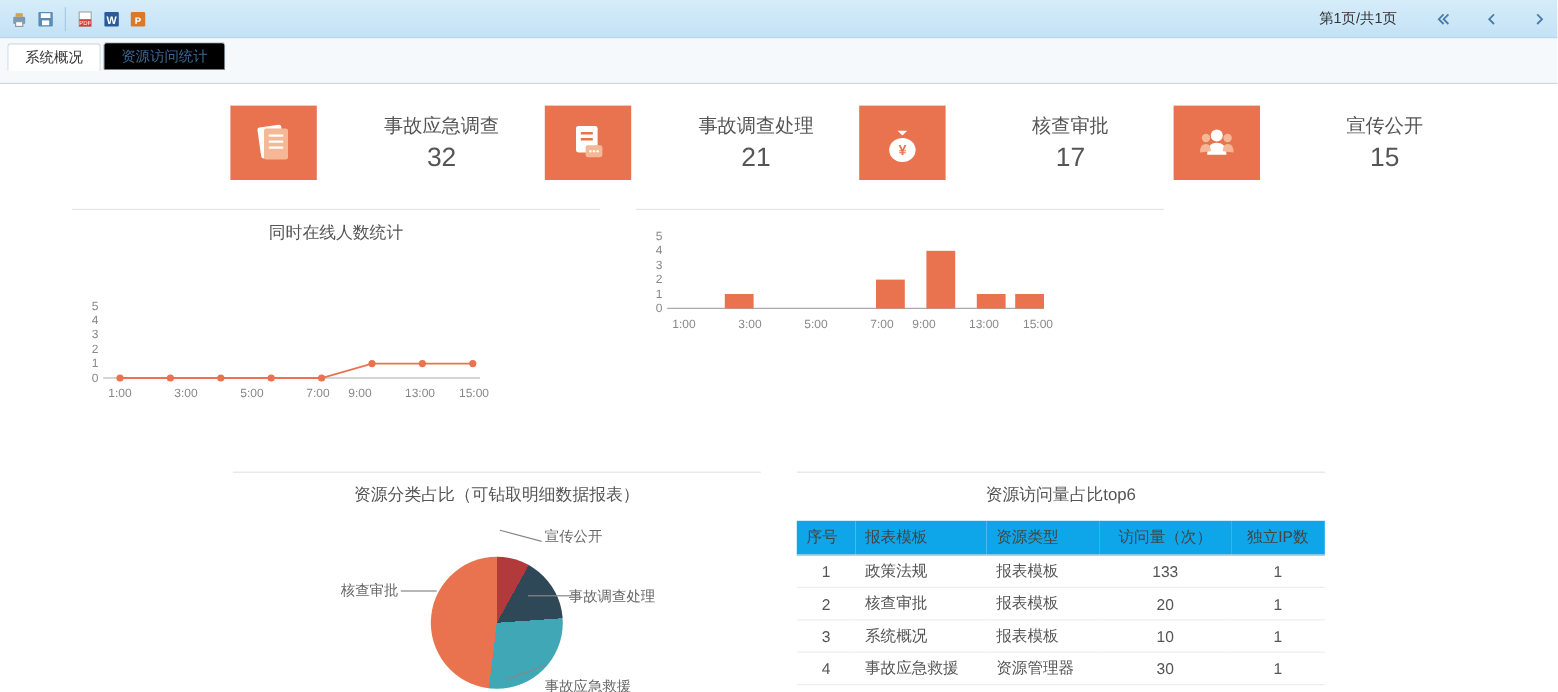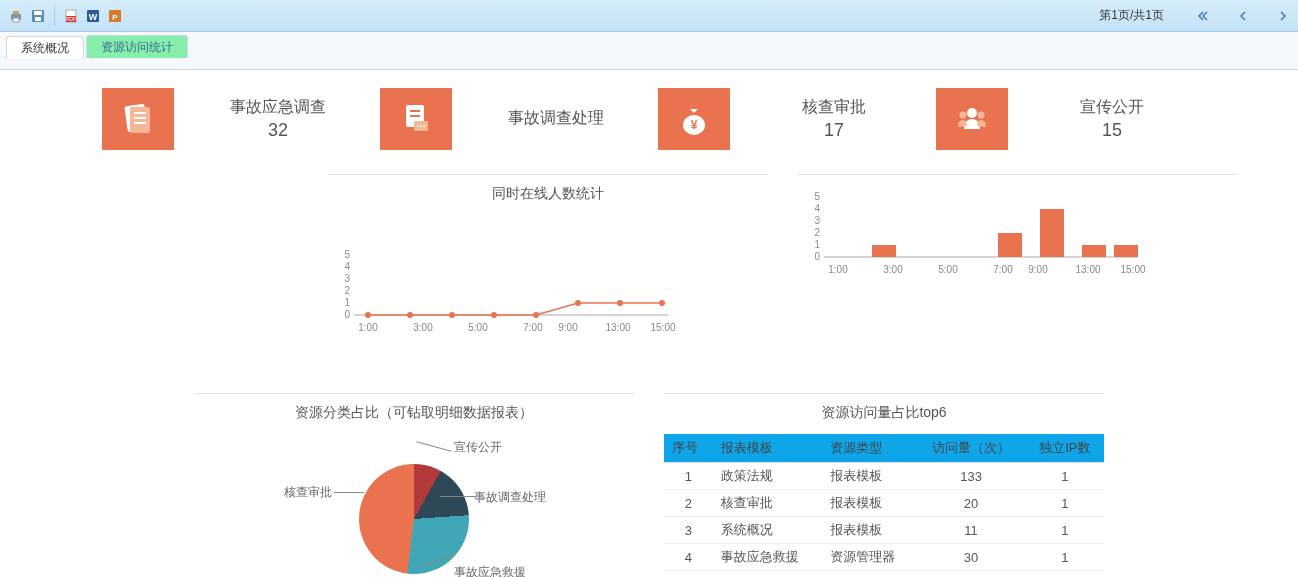--- a/index.html
+++ b/index.html
@@ -49,21 +49,21 @@
     background: #f6f9fc;
     border-bottom: 1px solid #c9d8e4;
     display: flex;
     padding-left: 6px;
     padding-top: 3px;
   }
   .tab {
     padding: 3px 14px 0 14px;
     font-size: 12px;
     color: #3a6a95;
-    background: #86efac;
+    background: #000000;
     border: 1px solid #c9d8e4;
     border-bottom: none;
     margin-right: 2px;
     cursor: pointer;
     border-top-left-radius: 3px;
     border-top-right-radius: 3px;
     height: 23px;
   }
   .tab.active {
     background: #fff;
@@ -74,44 +74,44 @@
   
   
   .main {
     padding: 18px 60px;
     background: #fff;
   }
   
   
   .stat-row {
     display: flex;
-    gap: 18px;
-    justify-content: center;
+    gap: 2px;
+    justify-content: flex-end;
     margin-bottom: 24px;
   }
   .stat-card {
     display: flex;
     align-items: center;
     gap: 20px;
     width: 260px;
   }
   .stat-icon {
     width: 72px; height: 62px;
     background: #e9734e;
     display: flex; align-items: center; justify-content: center;
   }
   .stat-text { text-align: center; flex: 1; }
   .stat-title { font-size: 16px; color: #555; margin-bottom: 2px; }
-  .stat-value { font-size: 18px; color: #555; }
+  .stat-value { font-size: 22px; color: #555; }
   
   
   .chart-row {
     display: flex;
     gap: 30px;
-    justify-content: flex-end;
+    justify-content: flex-start;
     margin-bottom: 30px;
   }
   .chart-panel {
     width: 440px;
     border-top: 1px solid #e3e3e3;
     padding-top: 10px;
   }
   .chart-title {
     text-align: center;
     font-size: 14px;
@@ -278,20 +278,21 @@
             <line x1="14" y1="12" x2="24" y2="12" stroke="#e9734e" stroke-width="2"></line>
             <line x1="14" y1="17" x2="24" y2="17" stroke="#e9734e" stroke-width="2"></line>
             <rect x="18" y="22" width="14" height="10" fill="#f5b896" rx="2"></rect>
             <circle cx="22" cy="27" r="1" fill="#fff"></circle>
             <circle cx="25" cy="27" r="1" fill="#fff"></circle>
             <circle cx="28" cy="27" r="1" fill="#fff"></circle>
           </svg>
       </div>
       <div class="stat-text">
         <div class="stat-title">事故调查处理</div>
+        <div class="stat-value">21</div>
       </div>
     </div>
     <div class="stat-card">
       <div class="stat-icon">
         <svg width="40" height="40" viewBox="0 0 40 40">
             <path d="M16 10 L24 10 L20 14 Z" fill="#fff"></path>
             <ellipse cx="20" cy="26" rx="11" ry="10" fill="#fff"></ellipse>
             <text x="20" y="30" font-size="12" fill="#e9734e" text-anchor="middle" font-weight="bold">¥</text>
           </svg>
       </div>
@@ -431,21 +432,21 @@
               <td class="ctr">2</td>
               <td>核查审批</td>
               <td>报表模板</td>
               <td class="ctr">20</td>
               <td class="ctr">1</td>
             </tr>
             <tr>
               <td class="ctr">3</td>
               <td>系统概况</td>
               <td>报表模板</td>
-              <td class="ctr">11</td>
+              <td class="ctr">10</td>
               <td class="ctr">1</td>
             </tr>
             <tr>
               <td class="ctr">4</td>
               <td>事故应急救援</td>
               <td>资源管理器</td>
               <td class="ctr">30</td>
               <td class="ctr">1</td>
             </tr>
             <tr>

